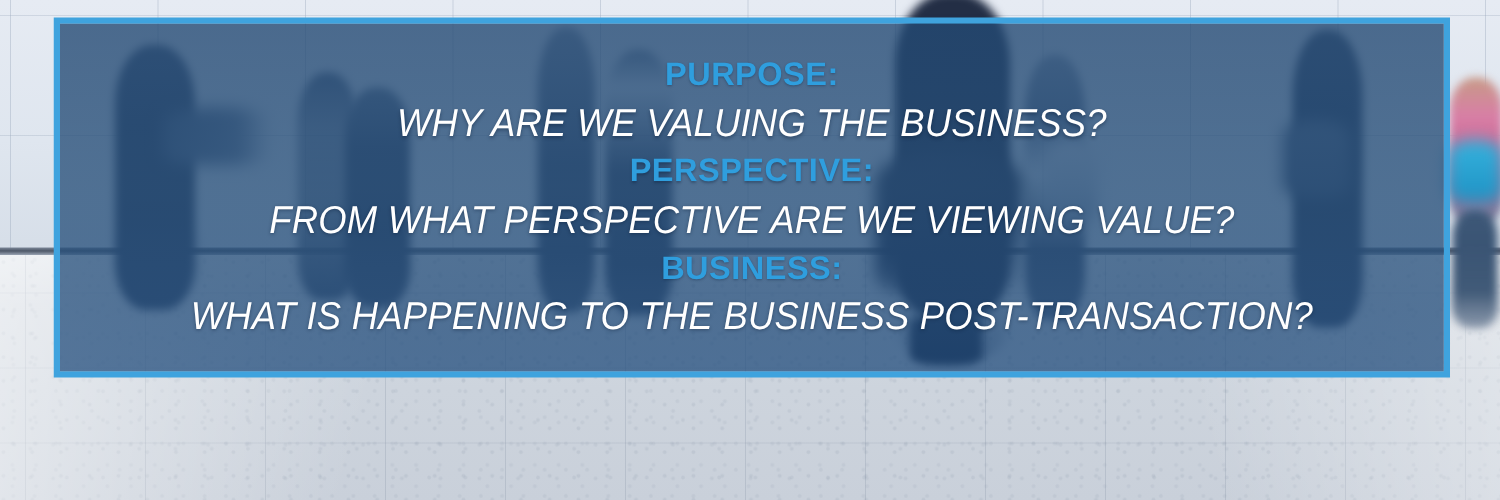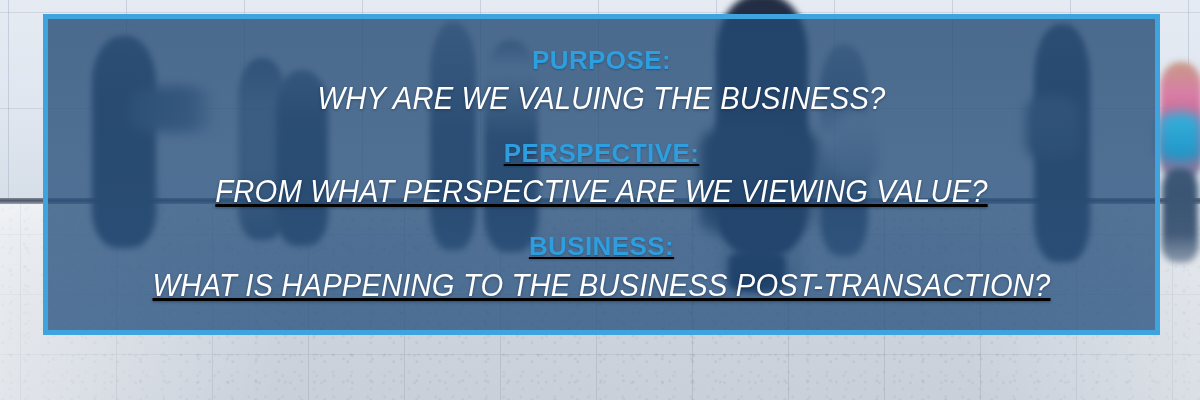--- a/index.html
+++ b/index.html
@@ -94,21 +94,21 @@
     transform-origin: top center;
     border-radius: 40%;
   }
 
   
   #panel {
     position: absolute;
     left: 43px;
     top: 14px;
     width: 1117px;
-    height: 321px;
+    height: 288px;
     box-sizing: border-box;
     border: 5px solid #3fa3de;
   }
   #panel-fill {
     position: absolute;
     left: 0; top: 0; right: 0; bottom: 0;
     background: linear-gradient(180deg,
         rgba(36, 74, 116, 0.80) 0%,
         rgba(40, 80, 122, 0.78) 48%,
         rgba(33, 76, 124, 0.74) 100%);
@@ -118,21 +118,21 @@
   #text-stack {
     position: absolute;
     left: 0; top: 0; right: 0; bottom: 0;
     display: flex;
     flex-direction: column;
     align-items: center;
     justify-content: center;
     gap: 0;
   }
   .block { width: 100%; text-align: center; }
-  .block + .block { margin-top: 22px; text-decoration: underline; }
+  .block + .block { margin-top: 6px; }
 
   .kicker {
     color: #2f9ede;
     font-family: "Liberation Sans", sans-serif;
     font-weight: bold;
     font-size: 26px;
     letter-spacing: .4px;
     line-height: 1.1;
     margin: 0 0 8px 0;
     text-shadow: 0 1px 2px rgba(10,30,55,.35);

